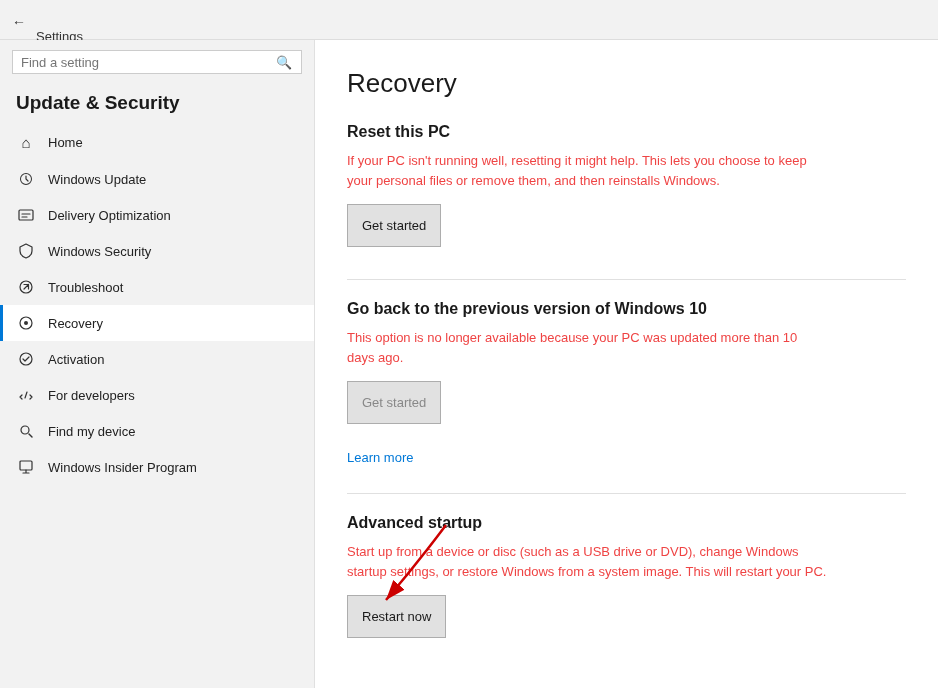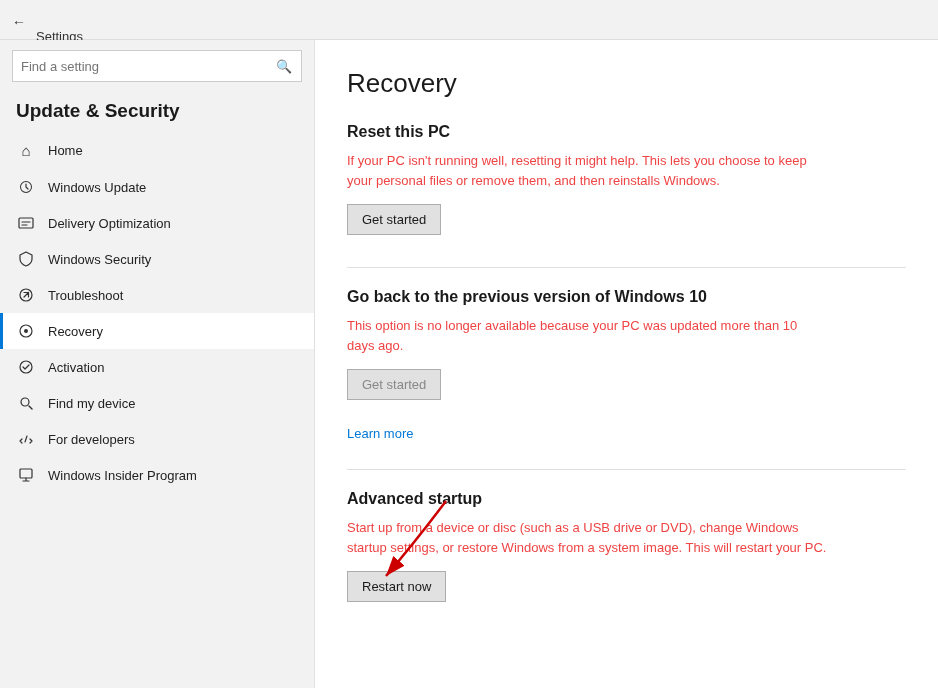--- a/index.html
+++ b/index.html
@@ -52,21 +52,21 @@
       padding-bottom: 16px;
     }
 
     .search-box {
       margin: 10px 12px 14px 12px;
       display: flex;
       align-items: center;
       border: 1px solid #ccc;
       background: #fff;
       padding: 4px 8px;
-      height: 32px;
+      height: 24px;
     }
     .search-box input {
       border: none;
       outline: none;
       background: transparent;
       font-size: 13px;
       flex: 1;
       color: #555;
     }
     .search-icon-char {
@@ -133,21 +133,21 @@
     .section-desc {
       font-size: 13px;
       color: #ef4444;
       line-height: 1.5;
       margin-bottom: 14px;
       max-width: 480px;
     }
 
     .btn {
       display: inline-block;
-      padding: 7px 14px;
+      padding: 13px 14px;
       background: #e1e1e1;
       border: 1px solid #adadad;
       font-size: 13px;
       cursor: pointer;
       color: #1a1a1a;
       margin-bottom: 24px;
     }
     .btn.disabled {
       color: #888;
       cursor: default;
@@ -262,34 +262,34 @@
           <circle cx="8" cy="8" r="6" stroke="#333" stroke-width="1.2"></circle>
           <path d="M5 8l2 2 4-4" stroke="#333" stroke-width="1.2" stroke-linecap="round" stroke-linejoin="round"></path>
         </svg>
       </span>
       <span class="item-label">Activation</span>
     </div>
 
     <div class="sidebar-item">
       <span class="item-icon">
         <svg width="16" height="16" viewBox="0 0 16 16" fill="none">
+          <path d="M4 8l-2 2 2 2M12 8l2 2-2 2M9 5l-2 6" stroke="#333" stroke-width="1.2" stroke-linecap="round" stroke-linejoin="round"></path>
+        </svg>
+      </span>
+      <span class="item-label">For developers</span>
+    </div>
+
+    <div class="sidebar-item">
+      <span class="item-icon">
+        <svg width="16" height="16" viewBox="0 0 16 16" fill="none">
           <circle cx="7" cy="7" r="4" stroke="#333" stroke-width="1.2"></circle>
           <path d="M11 11l3 3" stroke="#333" stroke-width="1.4" stroke-linecap="round"></path>
         </svg>
       </span>
       <span class="item-label">Find my device</span>
-    </div>
-
-    <div class="sidebar-item">
-      <span class="item-icon">
-        <svg width="16" height="16" viewBox="0 0 16 16" fill="none">
-          <path d="M4 8l-2 2 2 2M12 8l2 2-2 2M9 5l-2 6" stroke="#333" stroke-width="1.2" stroke-linecap="round" stroke-linejoin="round"></path>
-        </svg>
-      </span>
-      <span class="item-label">For developers</span>
     </div>
 
     <div class="sidebar-item">
       <span class="item-icon">
         <svg width="16" height="16" viewBox="0 0 16 16" fill="none">
           <rect x="2" y="2" width="12" height="9" rx="1" stroke="#333" stroke-width="1.2"></rect>
           <path d="M5 14h6M8 11v3" stroke="#333" stroke-width="1.2" stroke-linecap="round"></path>
         </svg>
       </span>
       <span class="item-label">Windows Insider Program</span>

